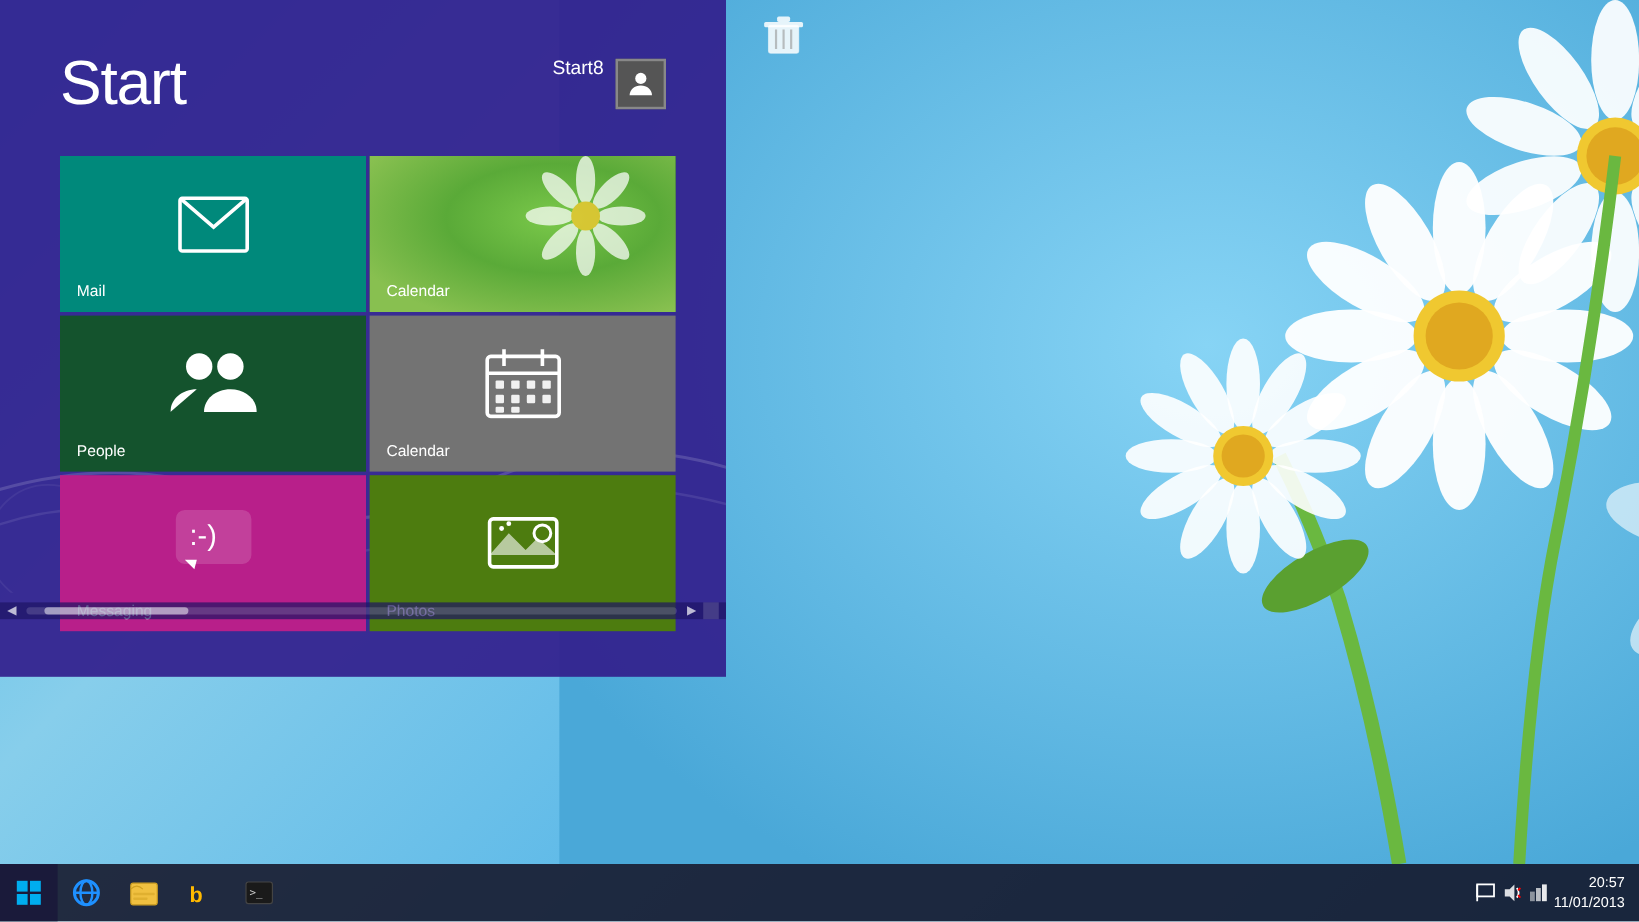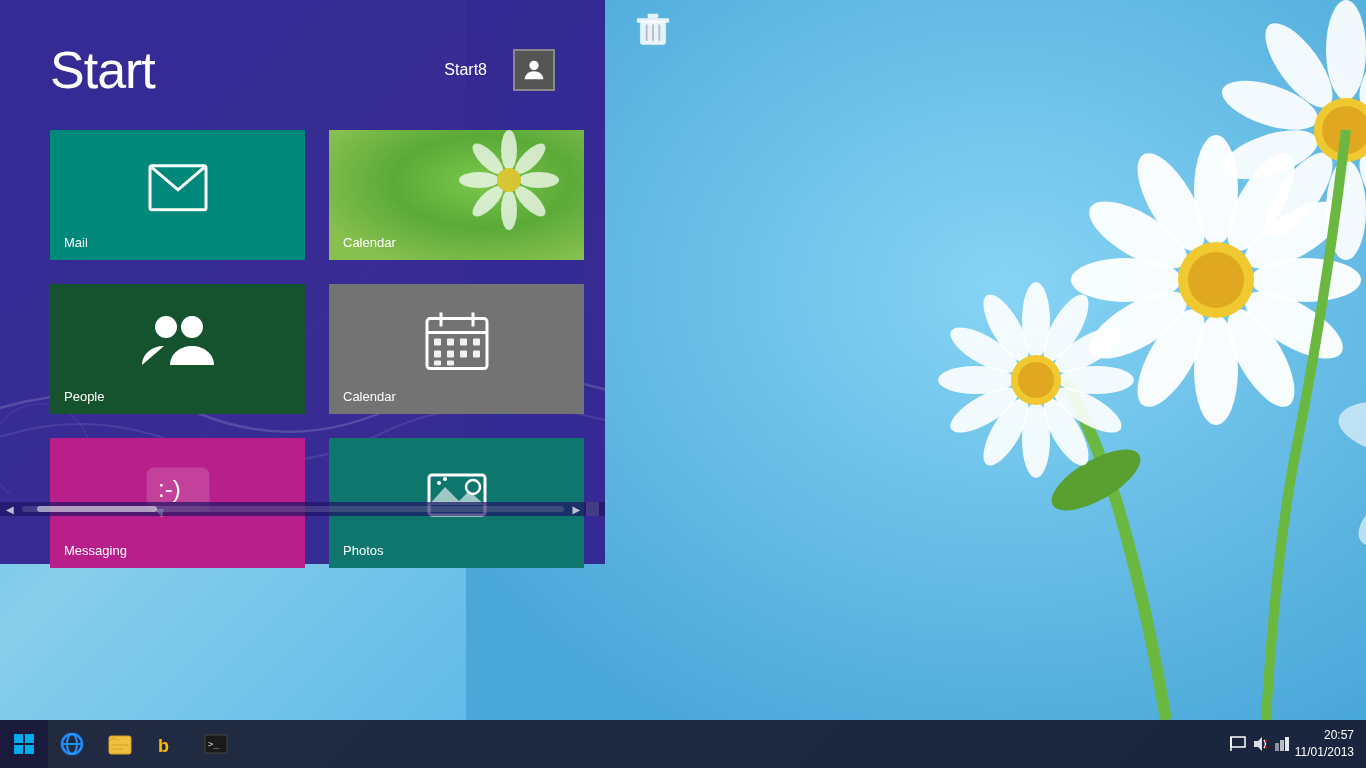--- a/index.html
+++ b/index.html
@@ -49,22 +49,21 @@
 
     .start-title {
       font-size: 52px;
       font-weight: 200;
       color: white;
       letter-spacing: -1px;
     }
 
     .user-area {
       display: flex;
-      align-items: center;
-      gap: 26px;
+      gap: 10px;
       color: white;
       font-size: 16px;
     }
 
     .user-avatar {
       width: 42px;
       height: 42px;
       background: #555;
       border: 2px solid #888;
       display: flex;
@@ -77,21 +76,21 @@
       height: 28px;
       fill: white;
     }
 
     
     .tiles-container {
       padding: 10px 50px;
       display: grid;
       grid-template-columns: 255px 255px;
       grid-template-rows: 130px 130px 130px;
-      gap: 24px;
+      gap: 3px;
     }
 
     .tile {
       display: flex;
       flex-direction: column;
       align-items: flex-start;
       justify-content: flex-end;
       padding: 10px 14px;
       cursor: pointer;
       position: relative;
@@ -143,21 +142,21 @@
       background: #737373;
     }
 
     
     .tile-messaging {
       background: #b81f8a;
     }
 
     
     .tile-photos {
-      background: #0f766e;
+      background: #4d7c0f;
     }
 
     
     .taskbar {
       position: absolute;
       bottom: 0; left: 0;
       width: 100%;
       height: 48px;
       background: rgba(20, 20, 40, 0.88);
       display: flex;

